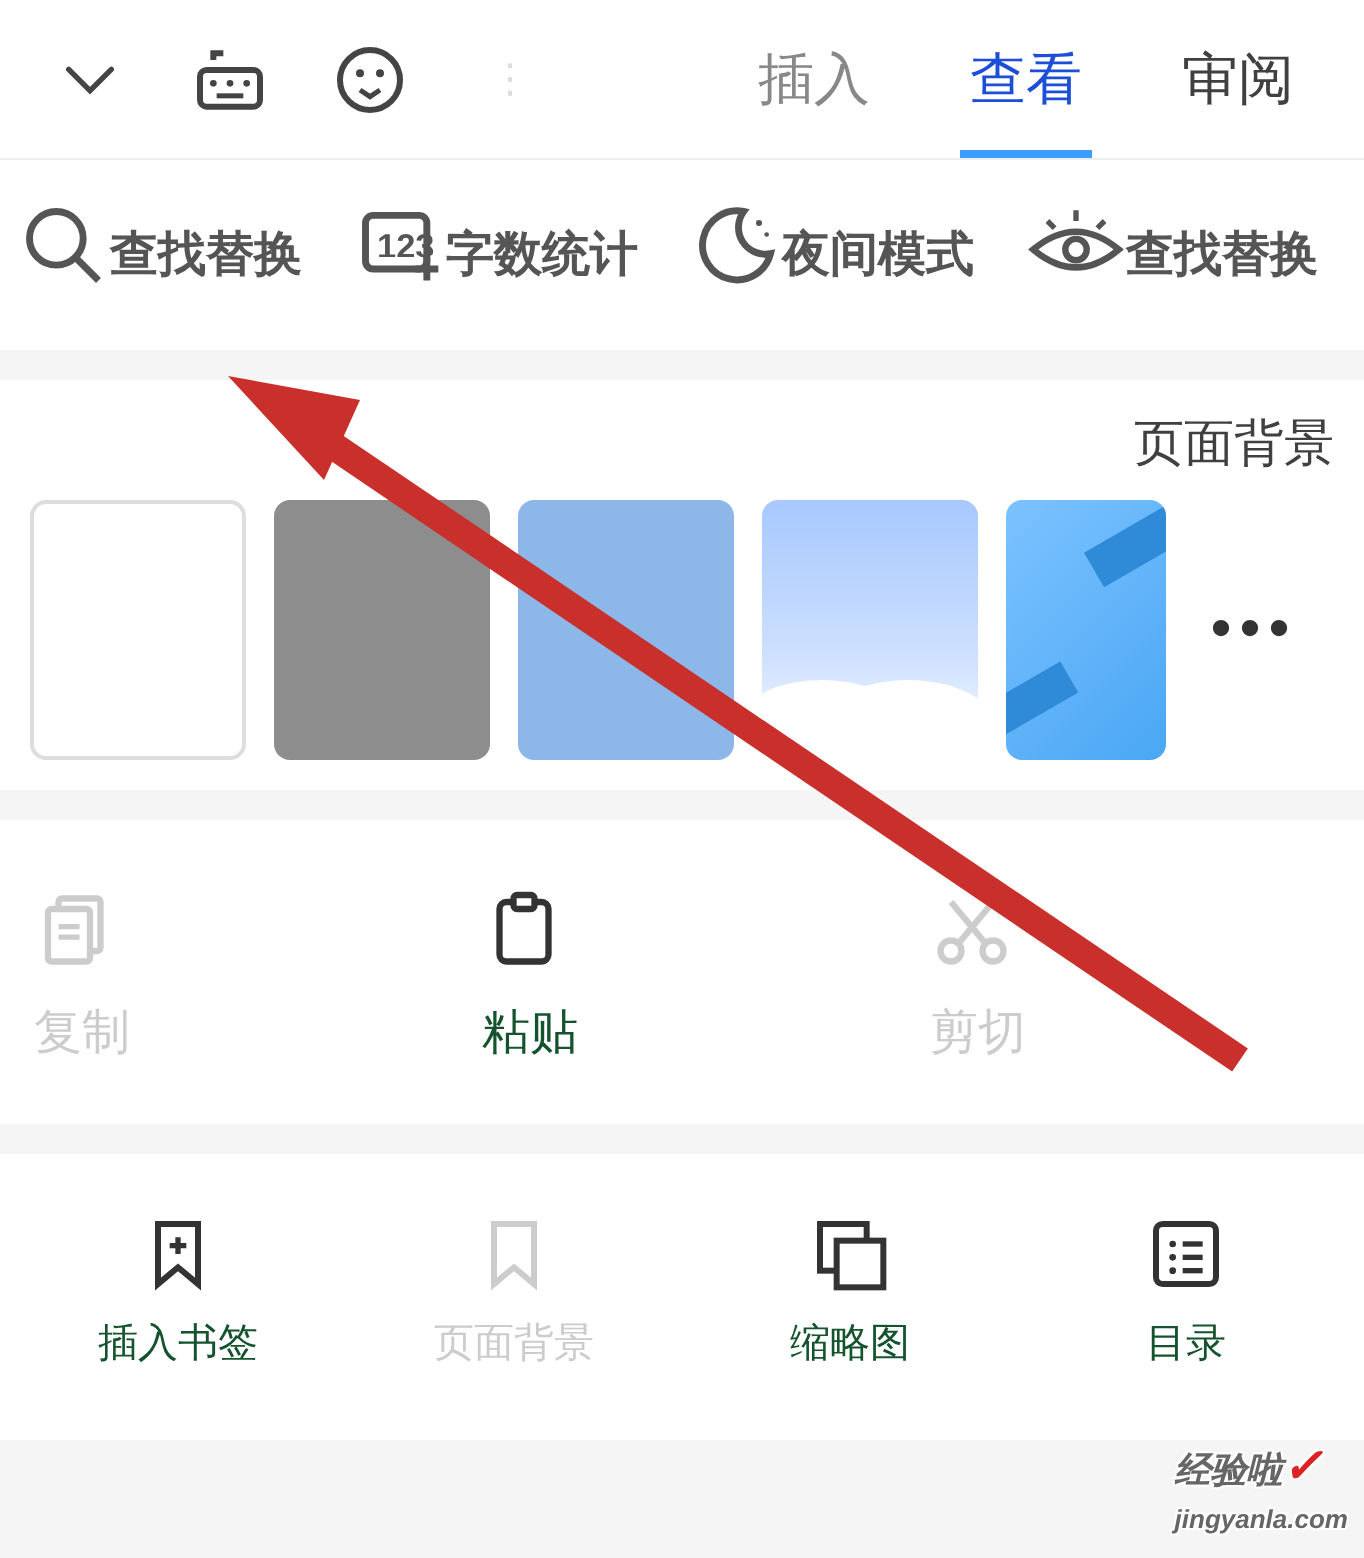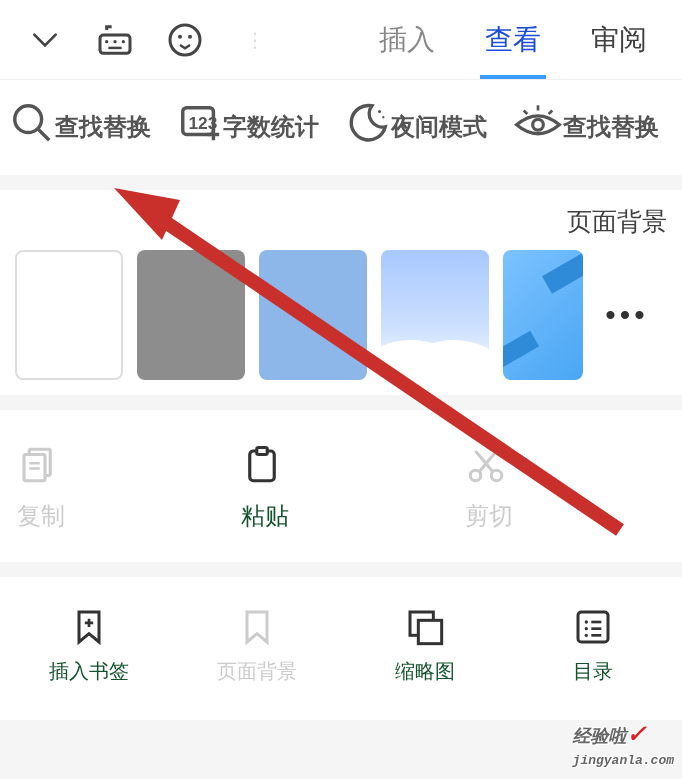--- a/index.html
+++ b/index.html
@@ -161,21 +161,20 @@
     }
     .watermark {
       position: absolute;
       right: 8px;
       bottom: 10px;
       font-size: 18px;
       font-weight: bold;
       color: #666;
       text-shadow: 1px 1px 0 #fff, -1px -1px 0 #fff, 1px -1px 0 #fff, -1px 1px 0 #fff;
       font-style: italic;
-      font-family: Liberation Mono, monospace;
     }
     .watermark .chk { color: #d22; font-size: 24px; }
   </style>
 </head>
 <body>
 
 <div class="top-bar">
   <div class="icon-slot">
     <svg width="32" height="32" viewBox="0 0 24 24">
         <path d="M4 8 L12 16 L20 8" stroke="#444" stroke-width="2" fill="none" stroke-linecap="round"></path>

